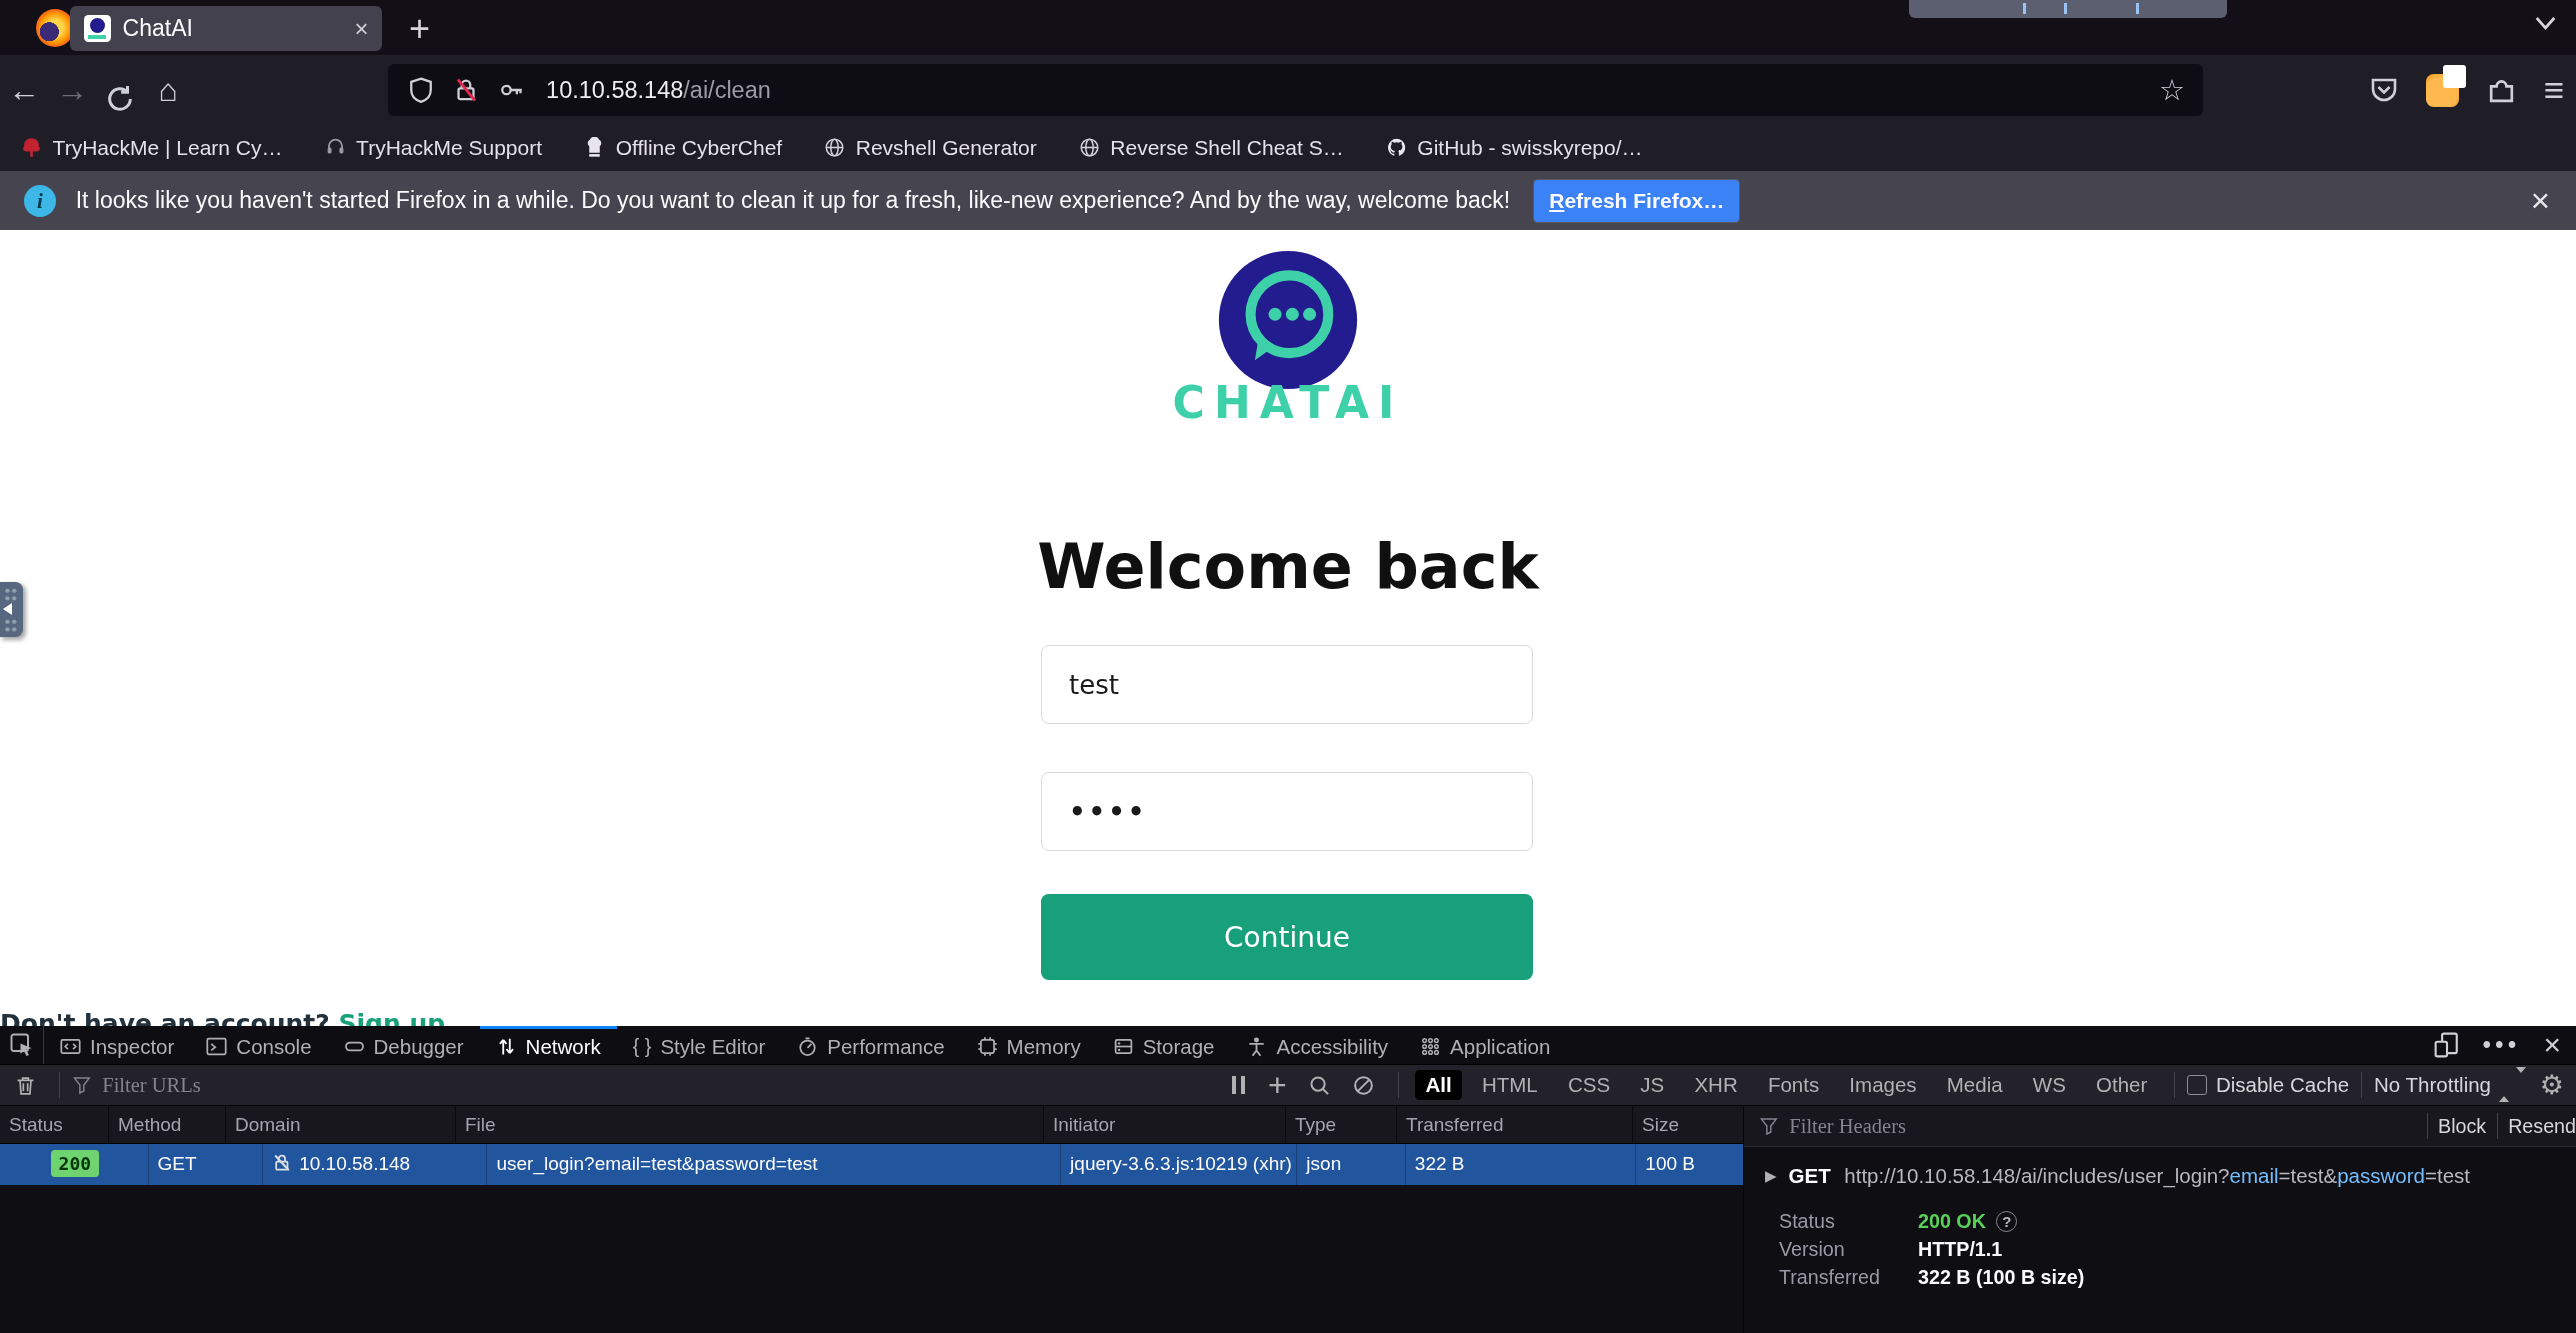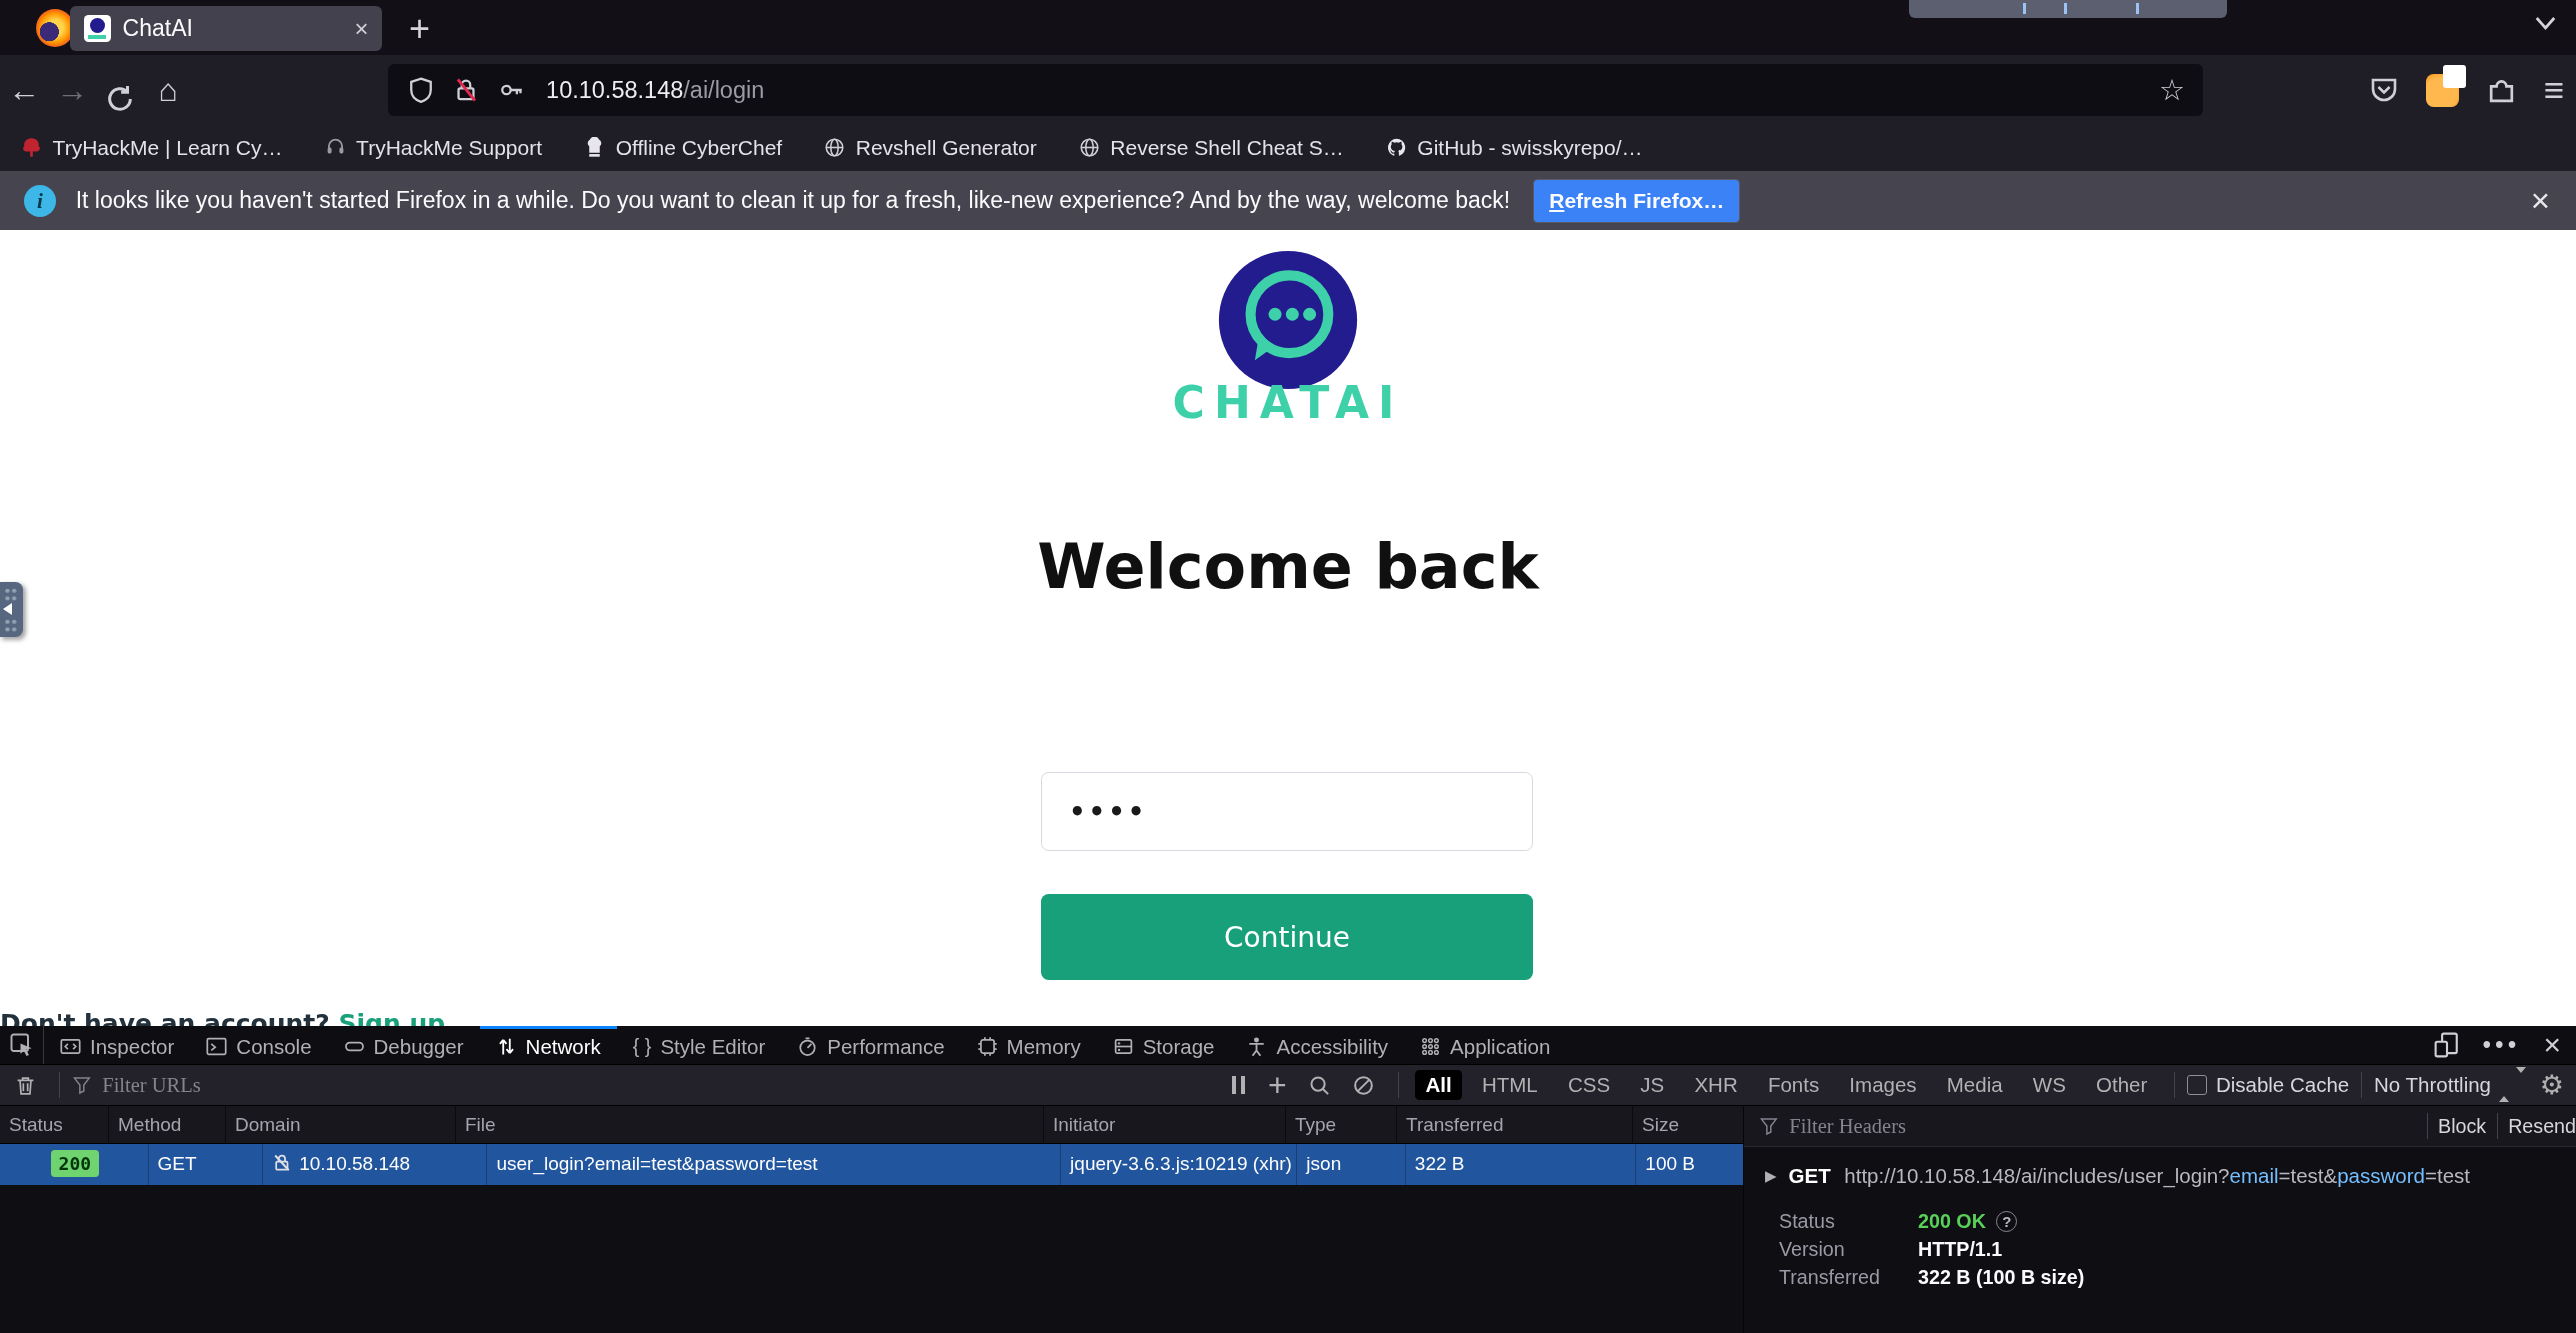--- a/index.html
+++ b/index.html
@@ -170,21 +170,21 @@
     </svg>
     <svg class="url-ico" width="26" height="26" viewBox="0 0 16 16">
       <rect x="3.4" y="7" width="9.2" height="6.6" rx="1" fill="none" stroke="#cfcfd6" stroke-width="1.4"></rect>
       <path d="M5.4 7 V4.8 a2.6 2.6 0 0 1 5.2 0 V7" fill="none" stroke="#cfcfd6" stroke-width="1.4"></path>
       <line x1="3" y1="1.5" x2="13.5" y2="14.5" stroke="#e22850" stroke-width="1.8"></line>
     </svg>
     <svg class="url-ico" width="26" height="26" viewBox="0 0 16 16">
       <circle cx="4.6" cy="8" r="2.6" fill="none" stroke="#cfcfd6" stroke-width="1.4"></circle>
       <path d="M7.2 8 H14 M11 8 v2.6 M13.2 8 v2" fill="none" stroke="#cfcfd6" stroke-width="1.4"></path>
     </svg>
-    <span class="url-text"><span class="url-host">10.10.58.148</span><span class="url-path">/ai/login</span></span>
+    <span class="url-text"><span class="url-host">10.10.58.148</span><span class="url-path">/ai/clean</span></span>
     <span class="star">☆</span>
   </div>
 
   <div class="chrome-right">
     <svg width="32" height="32" viewBox="0 0 16 16">
       <path d="M2.5 3 h11 v4.5 a5.5 5.5 0 0 1 -11 0 Z" fill="none" stroke="#cfcfd6" stroke-width="1.3"></path>
       <path d="M5.2 6.5 L8 9.2 L10.8 6.5" fill="none" stroke="#cfcfd6" stroke-width="1.3"></path>
     </svg>
     <div class="ext-badge">
         <b>–</b>
@@ -253,20 +253,21 @@
   <svg class="logo-wrap" width="144" height="144" viewBox="0 0 100 100">
     <circle cx="50" cy="50" r="48" fill="#221c8e"></circle>
     <circle cx="51" cy="46" r="27" fill="none" stroke="#3ed0a9" stroke-width="7"></circle>
     <polygon points="27,78 41,68 30,60" fill="#3ed0a9"></polygon>
     <circle cx="41" cy="46" r="4.5" fill="#3ed0a9"></circle>
     <circle cx="53" cy="46" r="4.5" fill="#3ed0a9"></circle>
     <circle cx="65" cy="46" r="4.5" fill="#3ed0a9"></circle>
   </svg>
   <div class="brand">CHATAI</div>
   <div class="welcome">Welcome back</div>
+  <input class="field f-user" value="test" style="">
   <input class="field f-pass" value="••••" style="">
   <button class="cta">Continue</button>
   <div class="signup"><span>Don't have an account? </span><span class="link">Sign up</span></div>
   <div class="side-handle">
     <div class="dots" style="top:4.5px"></div>
     <div class="arr"></div>
     <div class="dots" style="bottom:4.5px"></div>
   </div>
 </div>
 

